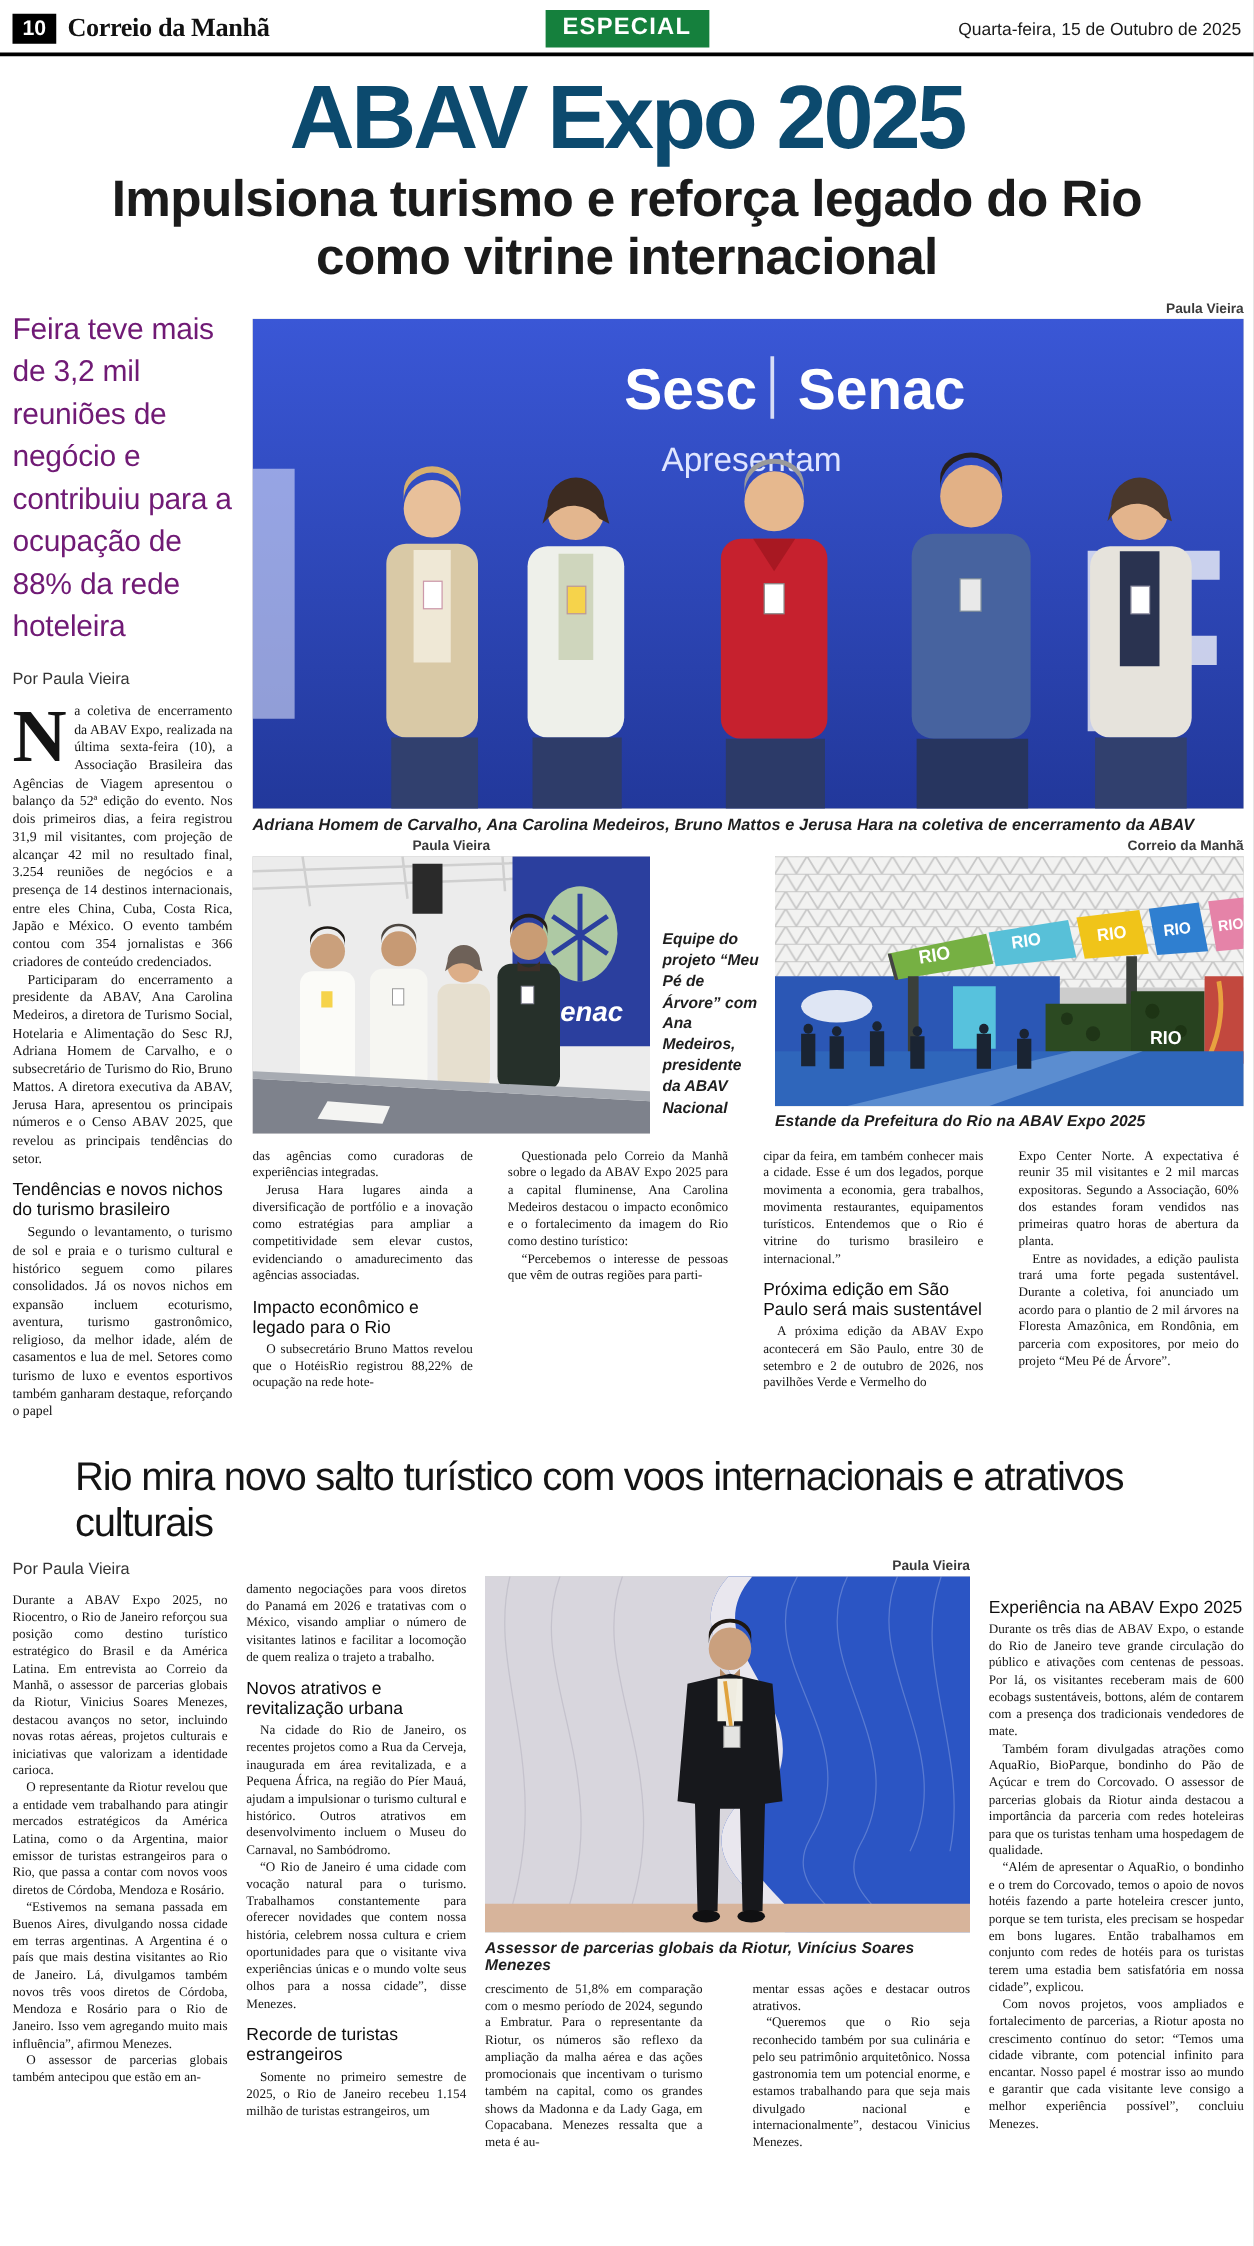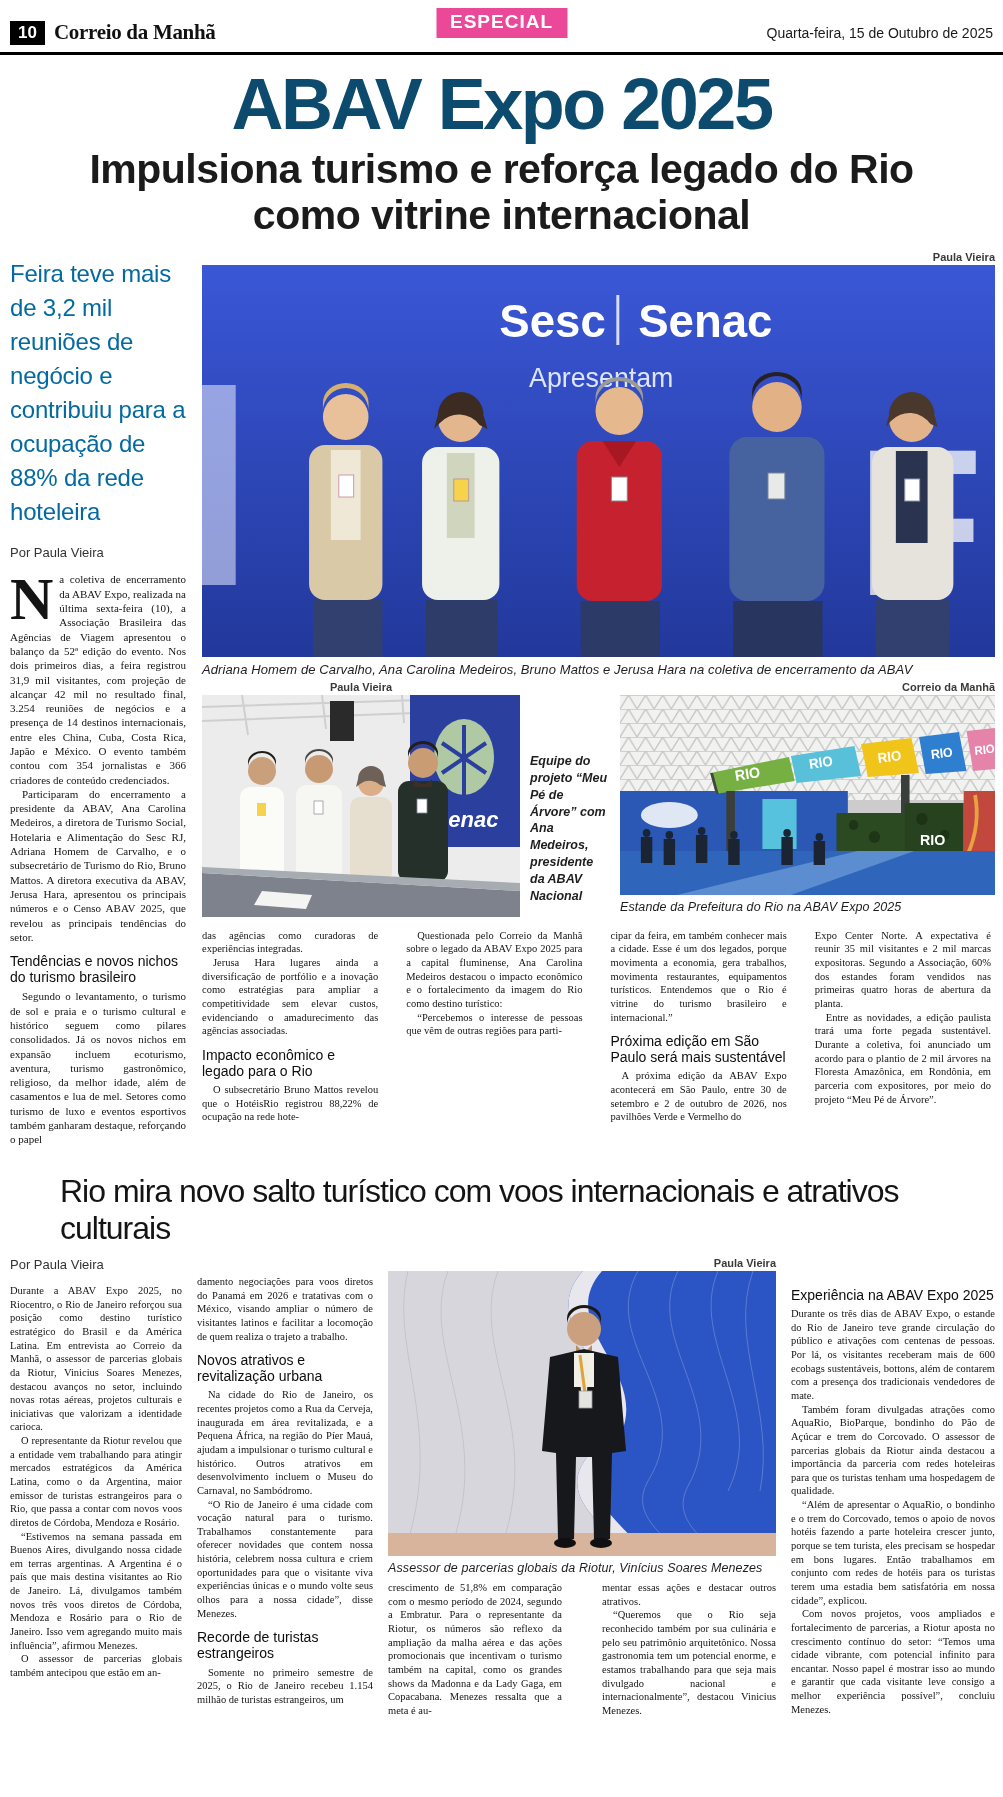--- a/index.html
+++ b/index.html
@@ -1,58 +1,58 @@
 <!DOCTYPE html>
 <html lang="pt"><head>
 <meta charset="utf-8">
 <style>
   * { margin:0; padding:0; box-sizing:border-box; }
   html,body { background:#777; }
   body{ width:1003px; height:1797px; margin:0 auto; background:#fff; overflow:hidden;
         font-family:"Liberation Sans", sans-serif; color:#111; }
 
   
-  .header{ display:flex; align-items:center; padding:20px 10px 7px 10px;
+  .header{ display:flex; align-items:center; padding:10px 10px 7px 10px;
            border-bottom:3px solid #000; position:relative; }
   .pageno{ background:#000; color:#fff; font-weight:bold; font-size:17px; padding:2px 8px; }
   .masthead{ font-family:"Liberation Serif", serif; font-weight:bold; font-size:21px;
              margin-left:9px; letter-spacing:-0.3px; }
   .section-badge{ position:absolute; left:50%; top:8px; transform:translateX(-50%);
-                  background:#ec4899; color:#fff; font-weight:bold; font-size:19px;
+                  background:#15803d; color:#fff; font-weight:bold; font-size:19px;
                   letter-spacing:1px; padding:3px 14px 5px; z-index:2; }
   .hdate{ margin-left:auto; font-size:14px; color:#1a1a1a; }
 
   
   .title{ text-align:center; font-size:72px; font-weight:bold; letter-spacing:-2.5px;
           margin:8px 0 2px; color:#0c4a6e; }
   .deck{ text-align:center; font-size:41px; font-weight:700; line-height:1.12;
          color:#1b1b1b; max-width:920px; margin:0 auto 8px; letter-spacing:-0.5px; }
 
   
   .a1-wrap{ display:flex; gap:16px; padding:4px 8px 0 10px; }
   .a1-sidebar{ width:176px; flex:none; }
-  .standfirst{ font-size:24px; line-height:1.42; color:#0369a1; font-weight:300;
+  .standfirst{ font-size:24px; line-height:1.42; color:#701a75; font-weight:300;
                margin:6px 0 16px; letter-spacing:-0.2px; }
   .byline{ font-size:13px; color:#333; margin-bottom:12px; }
 
   .serif{ font-family:"Liberation Serif","DejaVu Serif",serif; font-size:11px;
           line-height:1.3; text-align:justify; color:#141414; }
   .serif p{ text-indent:12px; }
   .serif p.noindent{ text-indent:0; }
   .dropcap{ float:left; font-family:"Liberation Serif",serif; font-size:60px;
             line-height:0.78; padding:4px 6px 0 0; font-weight:bold; }
   .subhead{ font-family:"Liberation Sans",sans-serif; font-weight:normal; font-size:14px;
             line-height:1.15; margin:9px 0 4px; text-align:left; color:#0d0d0d; }
 
   .a1-main{ flex:1; min-width:0; }
   .credit{ font-size:11px; font-weight:bold; color:#3a3a3a; text-align:right; margin-bottom:2px; }
   .credit.center{ text-align:center; }
   .photo{ width:100%; overflow:hidden; background:#ccc; }
   .photo svg{ display:block; width:100%; height:100%; }
-  .caption{ font-size:13px; font-weight:normal; font-style:italic; color:#1e1e1e;
+  .caption{ font-size:13px; font-weight:bold; font-style:italic; color:#1e1e1e;
             margin:5px 0 3px; letter-spacing:0.1px; }
   .row2{ display:flex; gap:10px; margin-top:4px; }
   .p2block{ width:318px; flex:none; }
   .sidecap{ width:80px; flex:none; display:flex; align-items:flex-end; padding-bottom:12px;
             font-size:12.5px; font-weight:bold; font-style:italic; line-height:1.35; color:#1e1e1e; }
   .p3block{ flex:1; min-width:0; }
 
   .a1cols{ display:flex; gap:28px; margin-top:12px; height:218px; overflow:hidden; padding-right:4px; }
   .a1cols .col{ flex:1; min-width:0; }
   .colserif{ font-family:"Liberation Serif","DejaVu Serif",serif; font-size:10.5px;

